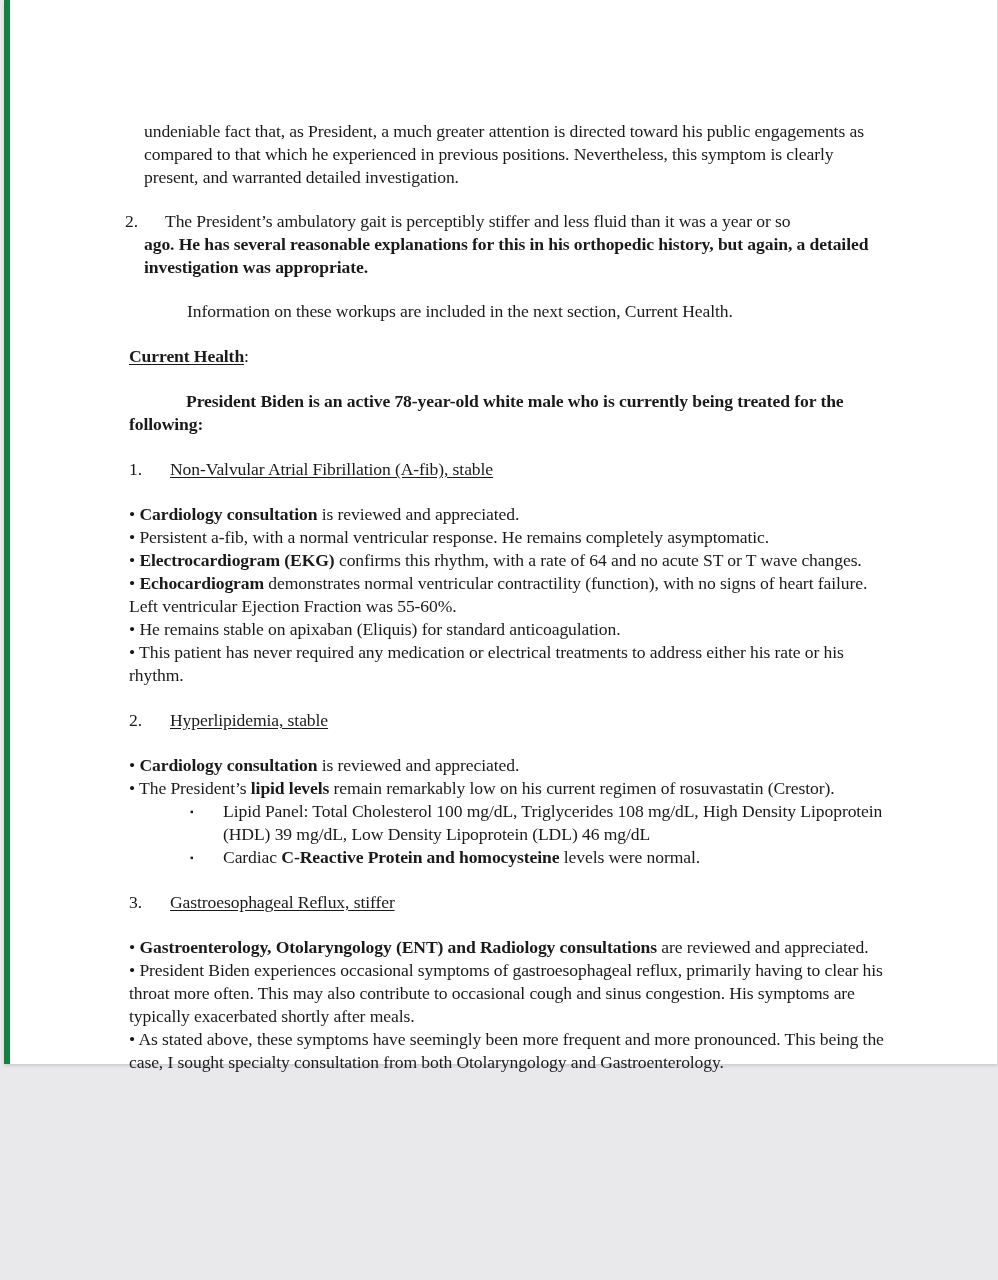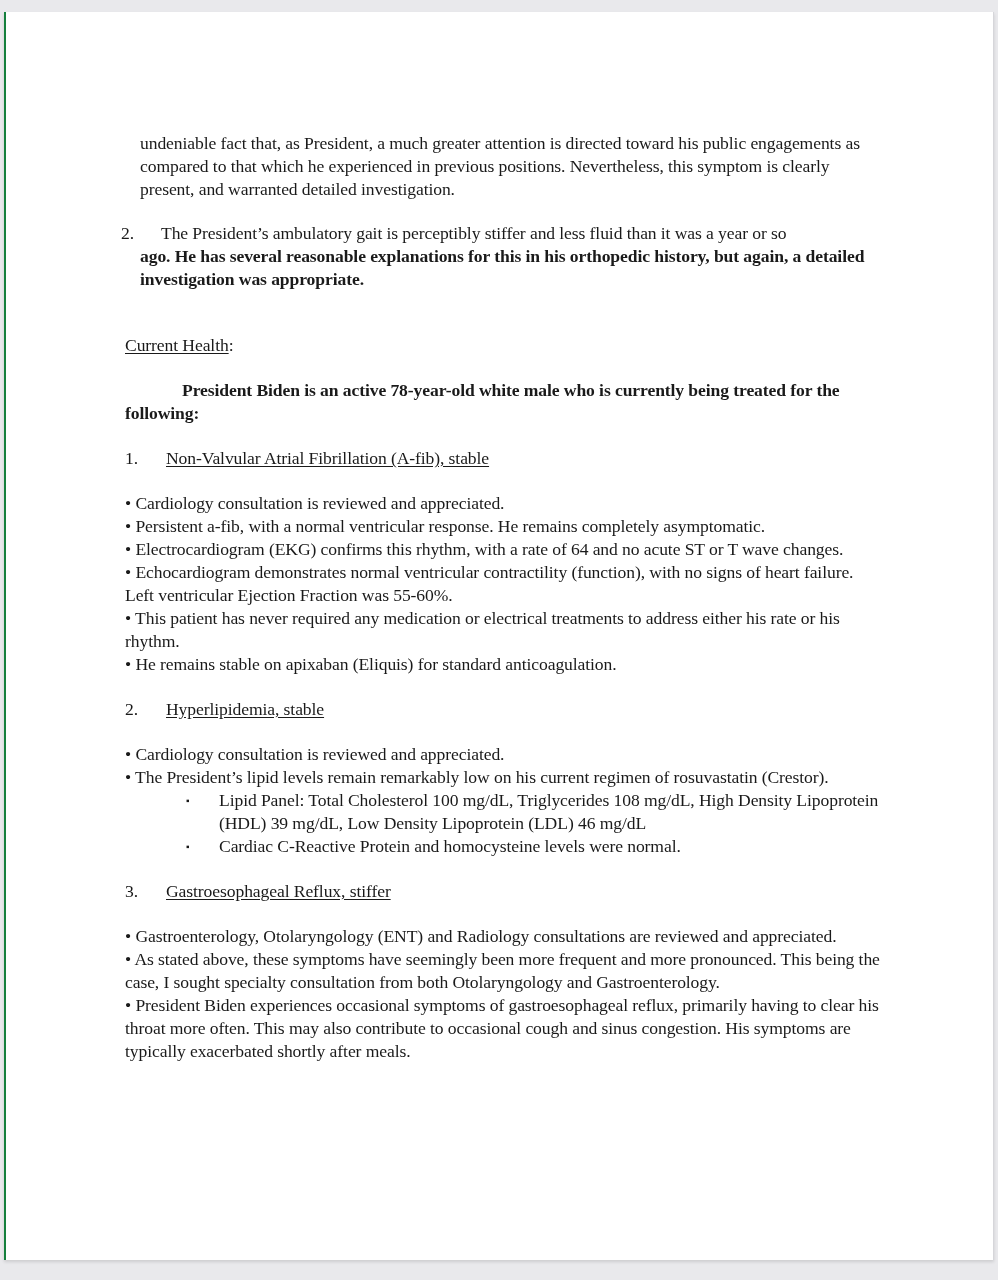--- a/index.html
+++ b/index.html
@@ -1,35 +1,35 @@
 <!DOCTYPE html>
 <html><head>
 <meta charset="utf-8">
 <style>
   html, body { margin: 0; padding: 0; }
   body {
     width: 998px; height: 1280px; background: #e9e9ec; position: relative; overflow: hidden;
     font-family: "Liberation Serif", "DejaVu Serif", serif; color: #1a1a1a;
   }
   .page {
-    position: absolute; left: 4px; top: 12px; width: 987px; height: 1248px;
-    background: #ffffff; border-left: 2px solid #15803d; border-right: 1px solid #d6d6da;
+    position: absolute; left: 4px; top: 0; width: 987px; height: 1064px;
+    background: #ffffff; border-left: 6px solid #15803d; border-right: 1px solid #d6d6da;
     box-shadow: 0 2px 3px rgba(0,0,0,0.12);
   }
   .content {
     position: absolute; left: 115px; top: 120px; width: 765px;
     font-size: 17.6px; line-height: 23px; letter-spacing: -0.1px;
   }
   p { margin: 0; }
   .indent-block { padding-left: 17px; }
   .first-indent { text-indent: 57px; font-weight: bold; }
   .gap-s { height: 21px; }
   .gap-m { height: 22px; }
   .u { text-decoration: underline; text-underline-offset: 2px; }
-  b { font-weight: normal; }
+  b { font-weight: bold; }
   .heading-row { display: flex; }
   .heading-row .hnum { width: 41px; flex: none; }
   .sub-list { padding-left: 59px; }
   .sub-item { display: flex; }
   .sub-item .sq { width: 33px; flex: none; font-size: 10px; line-height: 23px; padding-left: 2px; }
 </style>
 </head>
 <body>
 
 <div class="page">
@@ -41,20 +41,21 @@
 
     <div>
       <p>
         <span style="display:inline-block;width:40px;">2.</span><span>The President’s ambulatory gait is perceptibly stiffer and less fluid than it was a year or so</span>
       </p>
       <p style="padding-left:19px;font-weight:bold;">ago.  He has several reasonable explanations for this in his orthopedic history, but again, a detailed investigation was appropriate.</p>
     </div>
 
     <div class="gap-s"></div>
 
+    <p style="padding-left:62px;">Information on these workups are included in the next section, Current Health.</p>
 
     <div class="gap-m"></div>
 
     <p style="padding-left:4px;">
       <b class="u">Current Health</b><span>:</span>
     </p>
 
     <div class="gap-m"></div>
 
     <p class="first-indent" style="padding-left:4px;">President Biden is an active 78-year-old white male who is currently being treated for the following:</p>
@@ -64,22 +65,22 @@
     <div style="padding-left:4px;">
       <p class="heading-row">
         <span class="hnum">1.</span>
         <span class="u">Non-Valvular Atrial Fibrillation (A-fib), stable</span>
       </p>
       <div class="gap-m"></div>
       <p><span>•</span> <b>Cardiology consultation</b><span> is reviewed and appreciated.</span></p>
       <p><span>•</span> <span>Persistent a-fib, with a normal ventricular response.  He remains completely asymptomatic.</span></p>
       <p><span>•</span> <b>Electrocardiogram (EKG)</b><span> confirms this rhythm, with a rate of 64 and no acute ST or T wave changes.</span></p>
       <p><span>•</span> <b>Echocardiogram</b><span> demonstrates normal ventricular contractility (function), with no signs of heart failure. Left ventricular Ejection Fraction was 55-60%.</span></p>
+      <p><span>•</span> <span>He remains stable on apixaban (Eliquis) for standard anticoagulation.</span></p>
       <p><span>•</span> <span>This patient has never required any medication or electrical treatments to address either his rate or his rhythm.</span></p>
-      <p><span>•</span> <span>He remains stable on apixaban (Eliquis) for standard anticoagulation.</span></p>
     </div>
 
     <div class="gap-m"></div>
 
     <div style="padding-left:4px;">
       <p class="heading-row">
         <span class="hnum">2.</span>
         <span class="u">Hyperlipidemia, stable</span>
       </p>
       <div class="gap-m"></div>
@@ -99,18 +100,18 @@
 
     <div class="gap-m"></div>
 
     <div style="padding-left:4px;">
       <p class="heading-row">
         <span class="hnum">3.</span>
         <span class="u">Gastroesophageal Reflux, stiffer</span>
       </p>
       <div class="gap-m"></div>
       <p><span>•</span> <b>Gastroenterology, Otolaryngology (ENT) and Radiology consultations</b><span> are reviewed and appreciated.</span></p>
+      <p><span>•</span> <span>President Biden experiences occasional symptoms of gastroesophageal reflux, primarily having to clear his throat more often.  This may also contribute to occasional cough and sinus congestion. His symptoms are typically exacerbated shortly after meals.</span></p>
       <p><span>•</span> <span>As stated above, these symptoms have seemingly been more frequent and more pronounced. This being the case, I sought specialty consultation from both Otolaryngology and Gastroenterology.</span></p>
-      <p><span>•</span> <span>President Biden experiences occasional symptoms of gastroesophageal reflux, primarily having to clear his throat more often.  This may also contribute to occasional cough and sinus congestion. His symptoms are typically exacerbated shortly after meals.</span></p>
     </div>
 
   </div>
 </div>
 
 </body></html>

